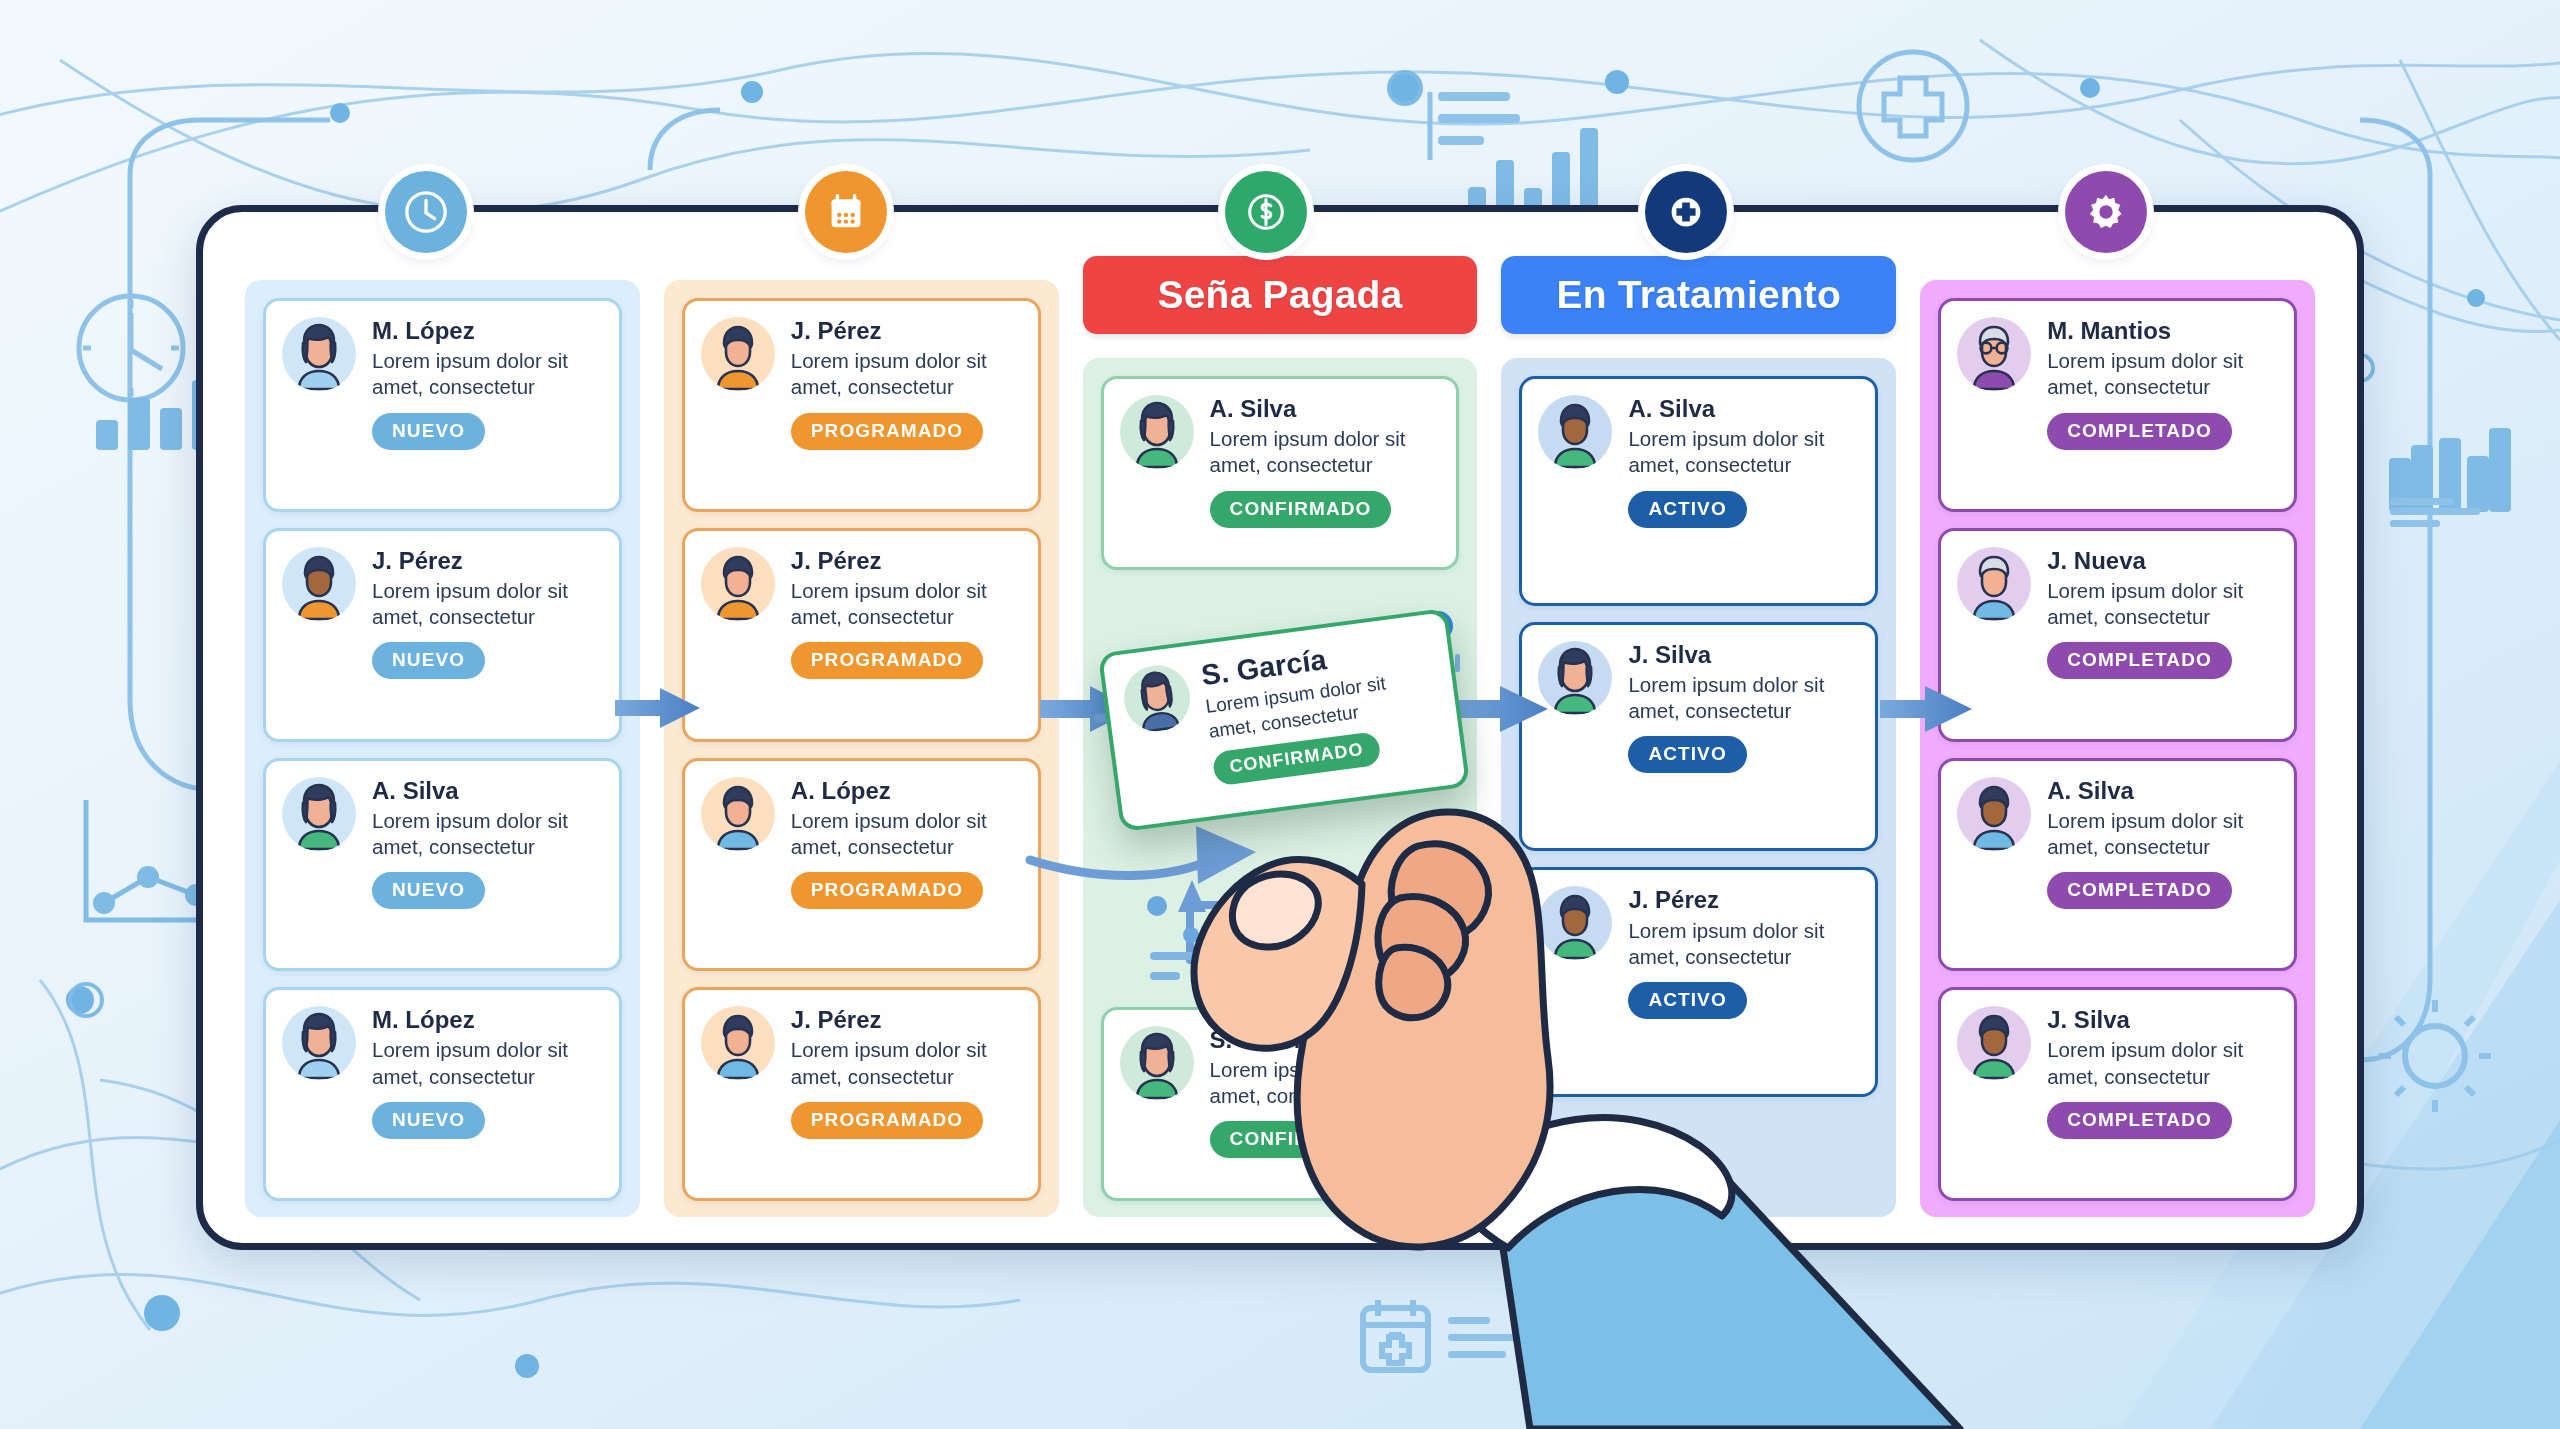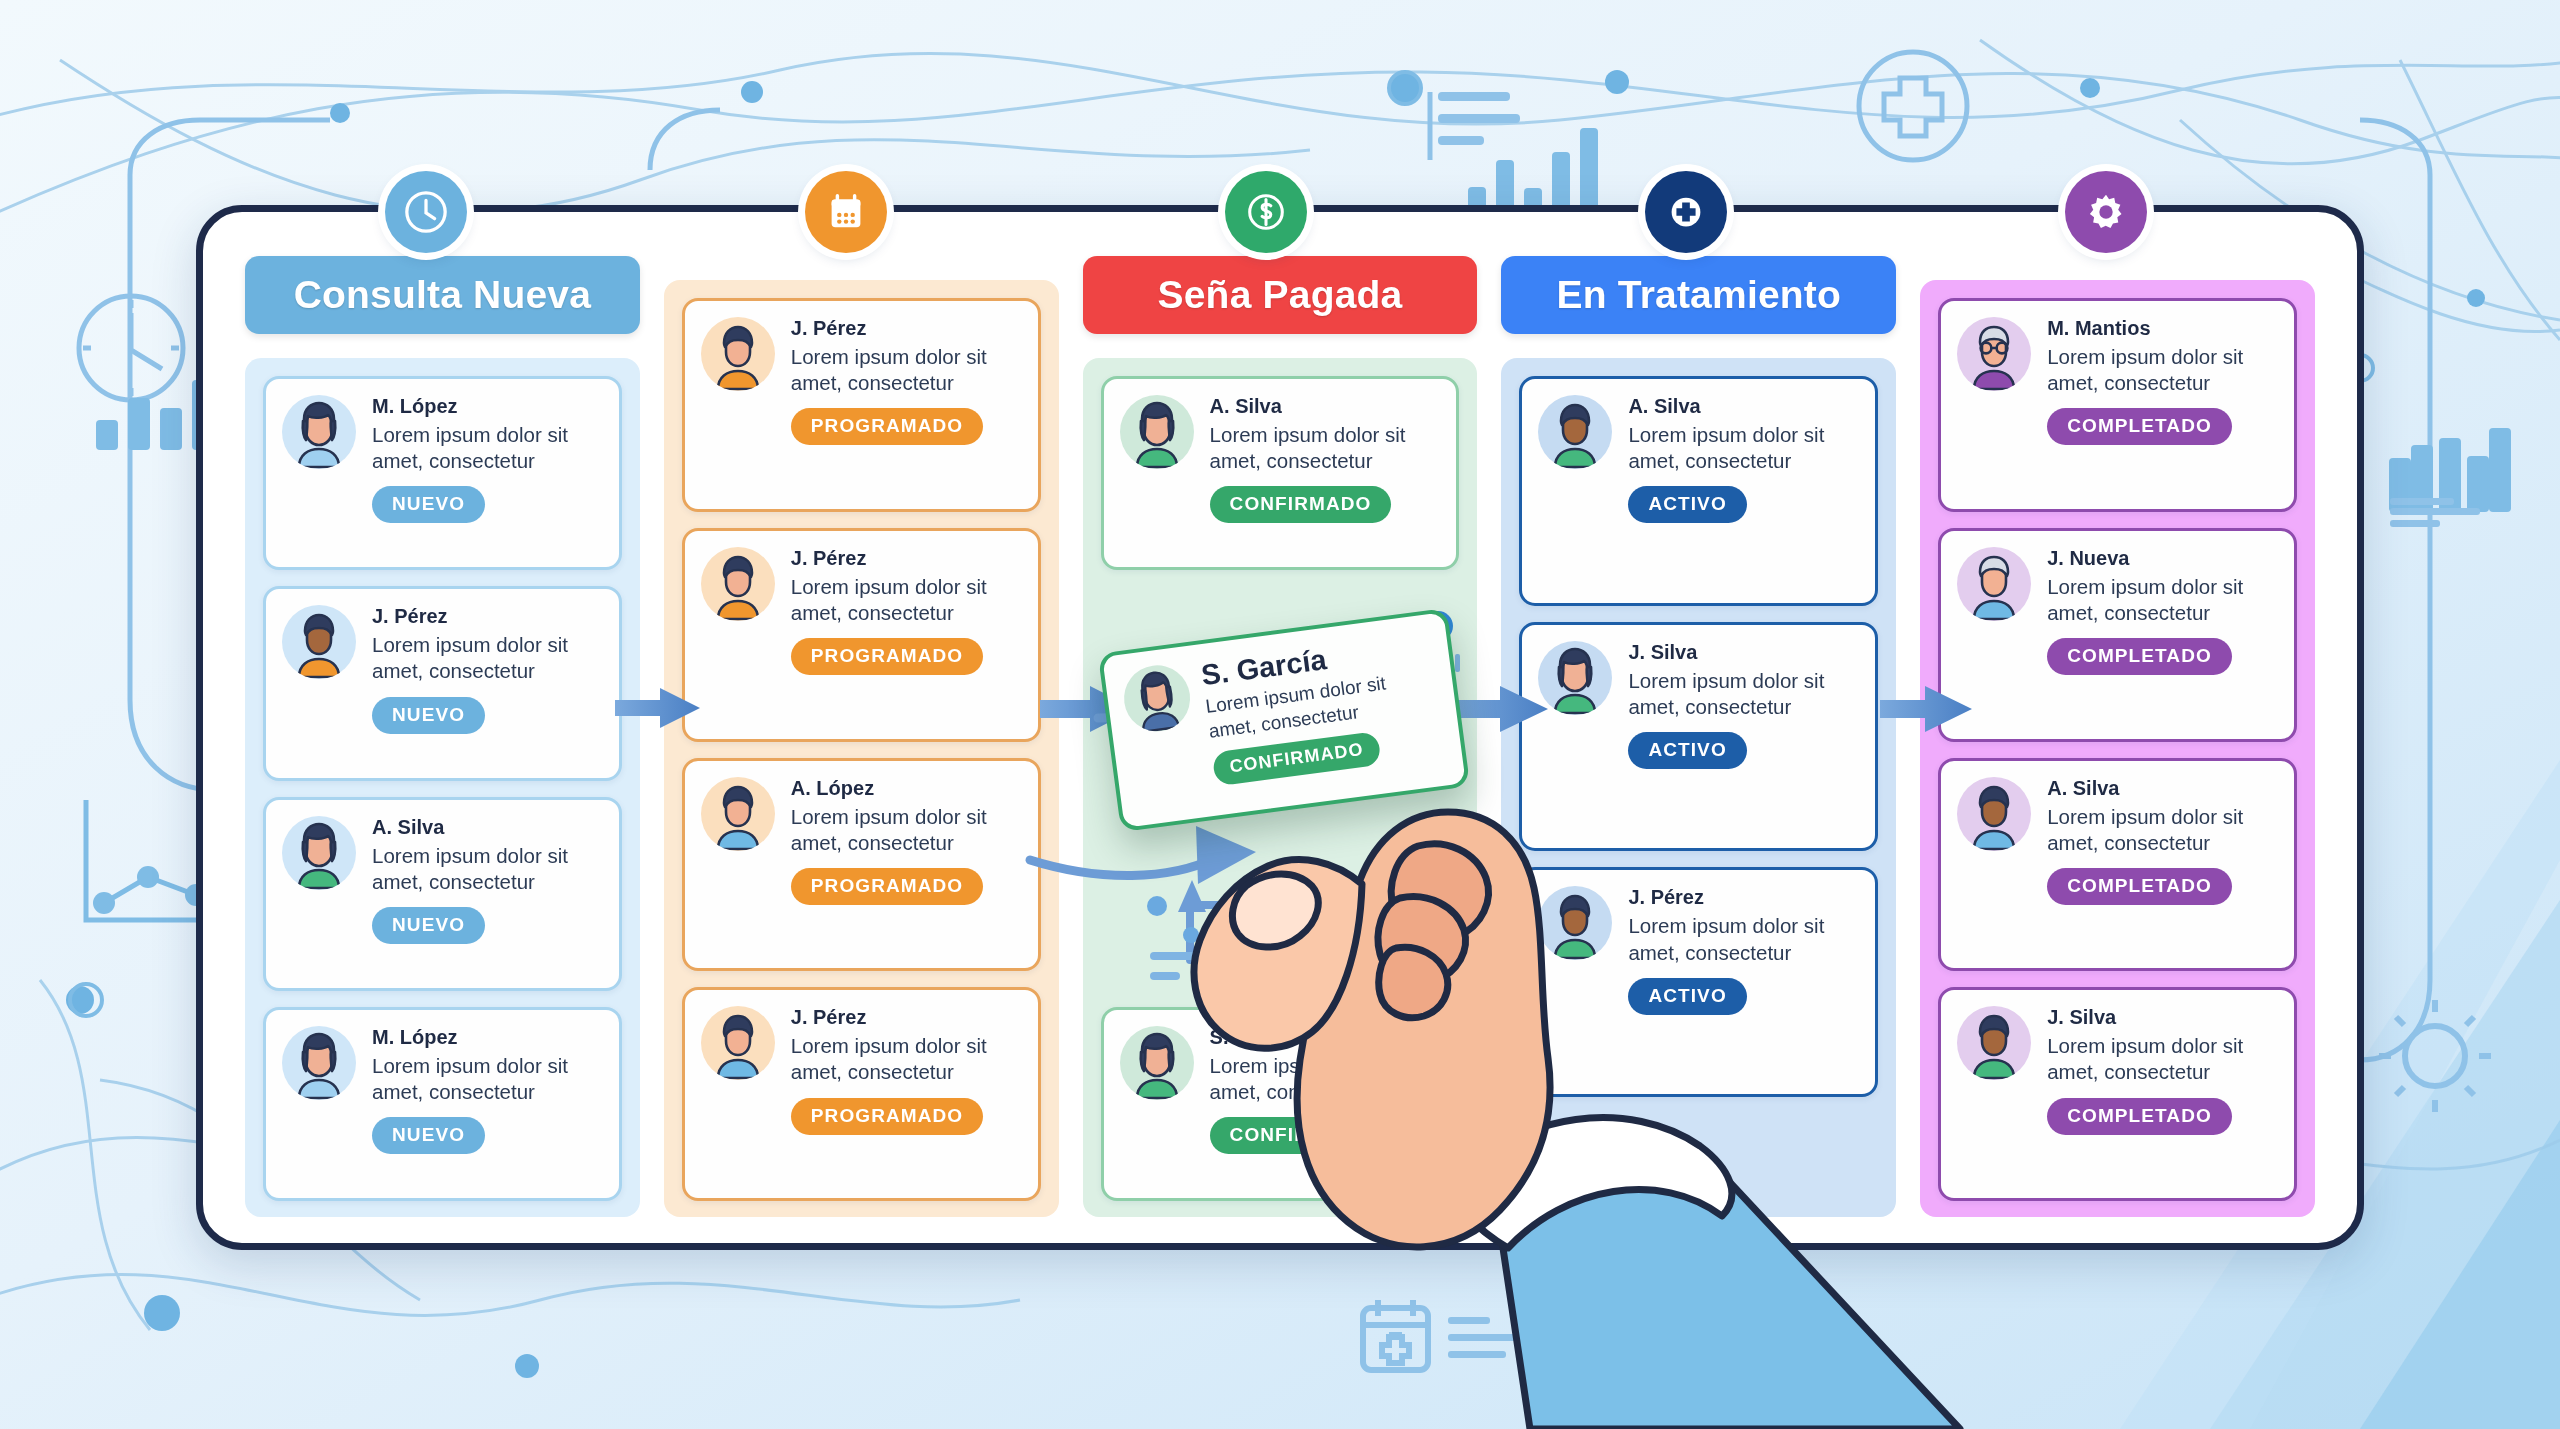--- a/index.html
+++ b/index.html
@@ -75,21 +75,21 @@
     flex: 0 0 auto;
     width: 74px; height: 74px;
     border-radius: 50%;
     display: flex; align-items: flex-end; justify-content: center;
     overflow: hidden;
     position: relative;
   }
   .avatar svg { width: 74px; height: 74px; display: block; }
   .card-body { flex: 1 1 auto; min-width: 0; padding-top: 1px; }
   .card-name {
-    font-size: 20px; font-weight: bold; color: #1f2a44;
+    font-size: 24px; font-weight: bold; color: #1f2a44;
     line-height: 1.05; margin-bottom: 5px; white-space: nowrap;
   }
   .card-desc {
     font-size: 20.5px; color: #2c3b55; line-height: 1.28;
     max-width: 280px;
   }
   .badge {
     display: inline-block;
     margin-top: 12px;
     padding: 7px 20px 8px 20px;
@@ -311,21 +311,20 @@
   <svg viewBox="0 0 48 48">
     <path fill="#fff" d="M24 6l3.2 4.6 5.4-1.4 1.1 5.5 5.3 1.8-2.3 5.1 3.5 4.4-4.4 3.5 1 5.5-5.5.9-2.6 4.9-5-2.4-5 2.4-2.6-4.9-5.5-.9 1-5.5-4.4-3.5 3.5-4.4-2.3-5.1 5.3-1.8 1.1-5.5 5.4 1.4z"></path>
     <circle cx="24" cy="24" r="7" fill="#8e4bad"></circle>
   </svg>
 </div>
 
 <div class="board">
   <div class="columns">
 
     <div class="column">
-      <div class="col-header" style="background:#6cb2de">Consulta Nueva</div>
       <div class="col-body" style="background:#dceefb">
         <div class="card" style="border-color:#a8d4ef">
           <div class="avatar" style="background:#cfe6f8">
             <svg viewBox="0 0 74 74">
                 <g stroke="#26324f" stroke-width="2.6" stroke-linejoin="round">
                   <path d="M17 72c0-12 9-18 20-18s20 6 20 18z" fill="#9fd0f0"></path>
                   <path d="M24 22c0-8 6-13 13-13s13 5 13 13v14c0 8-6 14-13 14s-13-6-13-14z" fill="#f0b195"></path>
                   <path d="M22 24c0-10 7-16 15-16s15 6 15 16c0 5-2 7-2 7s-1-9-4-11c-4 3-15 4-20 1 0 0-1 7-2 10 0 0-2-2-2-7z" fill="#2f3c5e"></path>
                   <path d="M21 26c-1 10 1 17 3 19 0 0 2-16 1-19z" fill="#2f3c5e"></path>
                   <path d="M53 26c1 10-1 17-3 19 0 0-2-16-1-19z" fill="#2f3c5e"></path>

